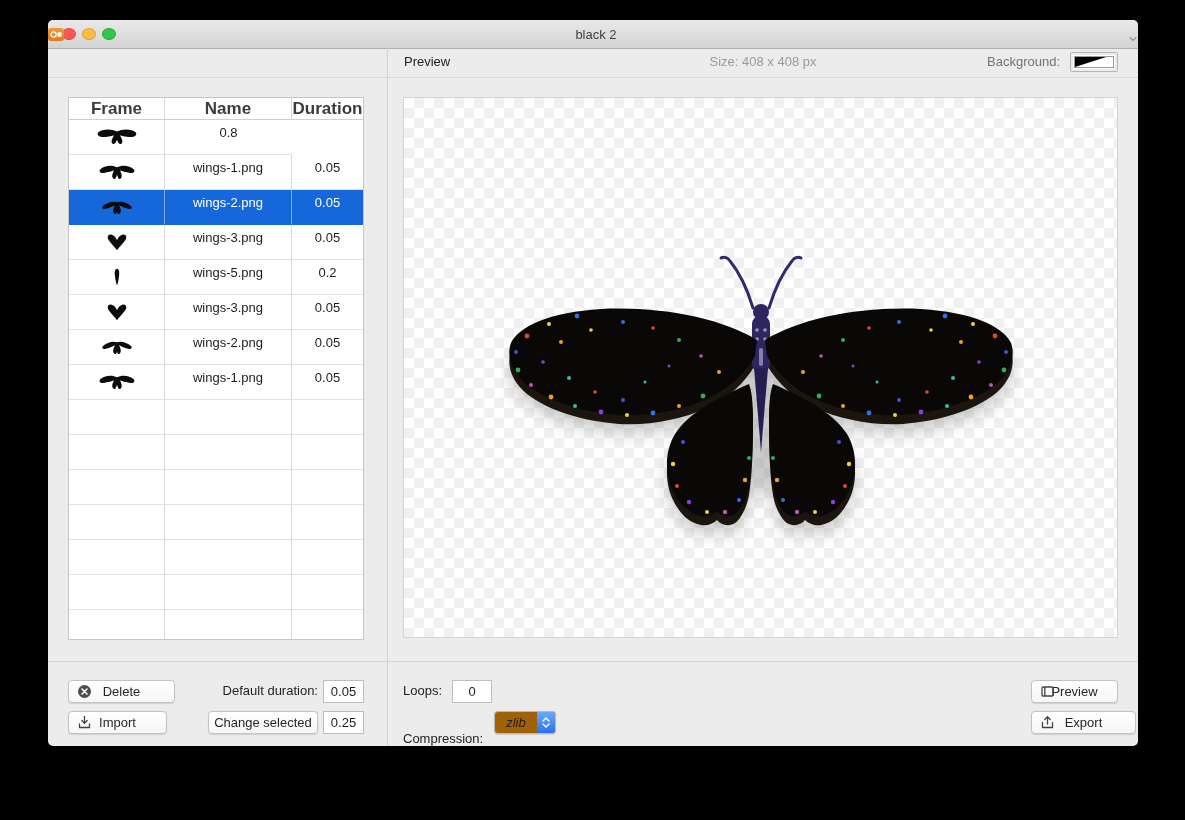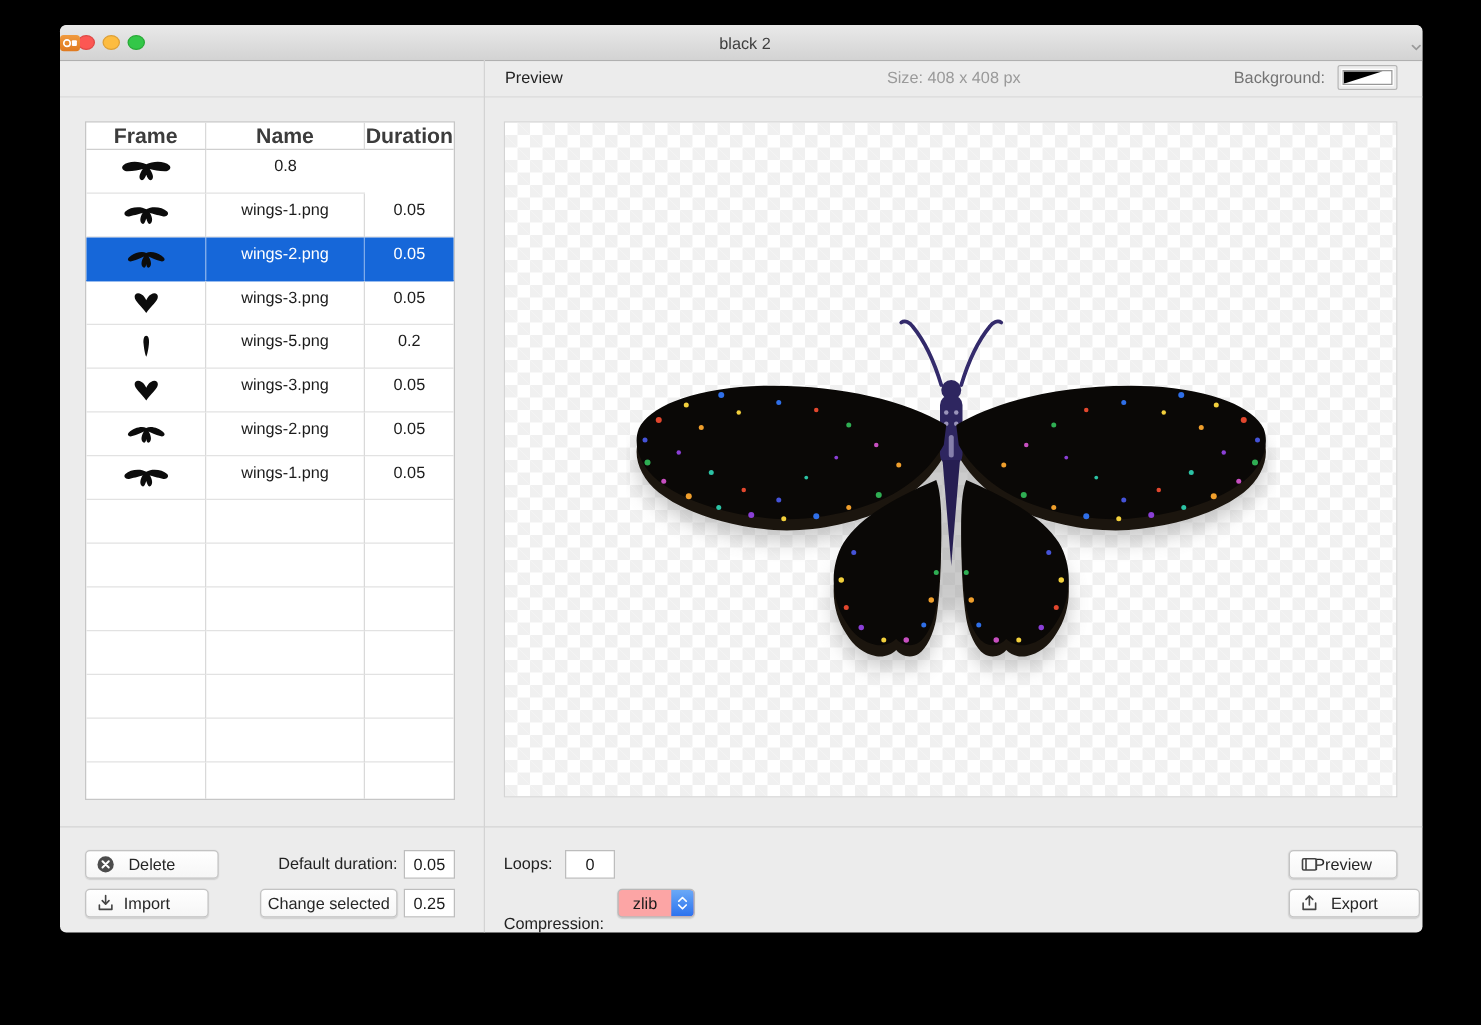--- a/index.html
+++ b/index.html
@@ -76,22 +76,22 @@
   .footer{position:absolute;left:0;top:641px;width:100%;height:85px;border-top:1px solid #d4d4d4;box-sizing:border-box;}
   .btn{position:absolute;height:23px;box-sizing:border-box;background:linear-gradient(#ffffff,#f6f6f6);
     border:1px solid #c3c3c3;border-radius:4px;box-shadow:0 0.5px 1px rgba(0,0,0,.12);
     font-size:13px;color:#262626;display:flex;align-items:center;justify-content:center;
     font-family:inherit;padding:0;}
   .btn .ic{position:absolute;left:8px;top:3px;width:15px;height:15px;}
   .field{position:absolute;height:23px;box-sizing:border-box;background:#fff;border:1px solid #bdbdbd;
     font-size:13px;color:#1c1c1c;text-align:center;font-family:inherit;padding:0 2px;}
   .lbl{position:absolute;font-size:13px;color:#232323;}
   .select{position:absolute;height:23px;box-sizing:border-box;display:flex;align-items:stretch;
-    border:1px solid #b9b9b9;border-radius:4px;background:#fca5a5;overflow:hidden;
-    box-shadow:0 0.5px 1px rgba(0,0,0,.12);}
+    border:1px solid #b9b9b9;border-radius:4px;background:#a16207;overflow:hidden;
+    box-shadow:0 0.5px 1px rgba(0,0,0,.12);font-style:italic;}
   .select .val{flex:1;display:flex;align-items:center;justify-content:center;font-size:13px;color:#1c1c1c;}
   .select .stepper{width:18px;background:linear-gradient(#6aa9f7,#2c72ee);display:flex;flex-direction:column;
     align-items:center;justify-content:center;gap:1px;border-radius:0 3px 3px 0;}
 </style>
 </head>
 <body>
 
 <svg width="0" height="0" style="position:absolute" aria-hidden="true">
   <defs>
     <symbol id="sym-wings-0" viewBox="0 0 48 28">

